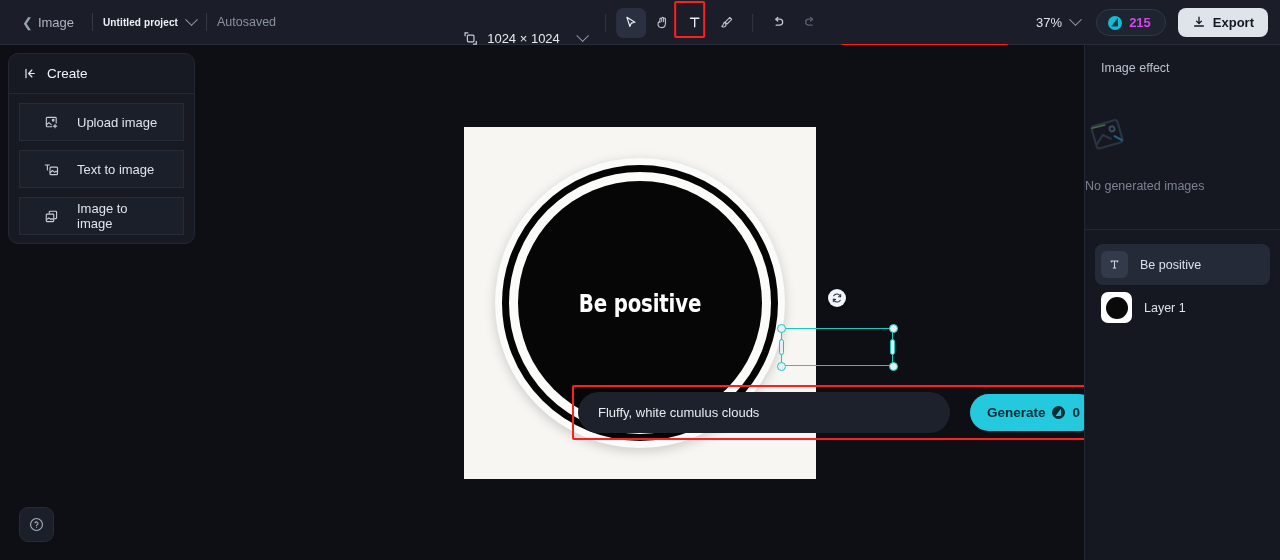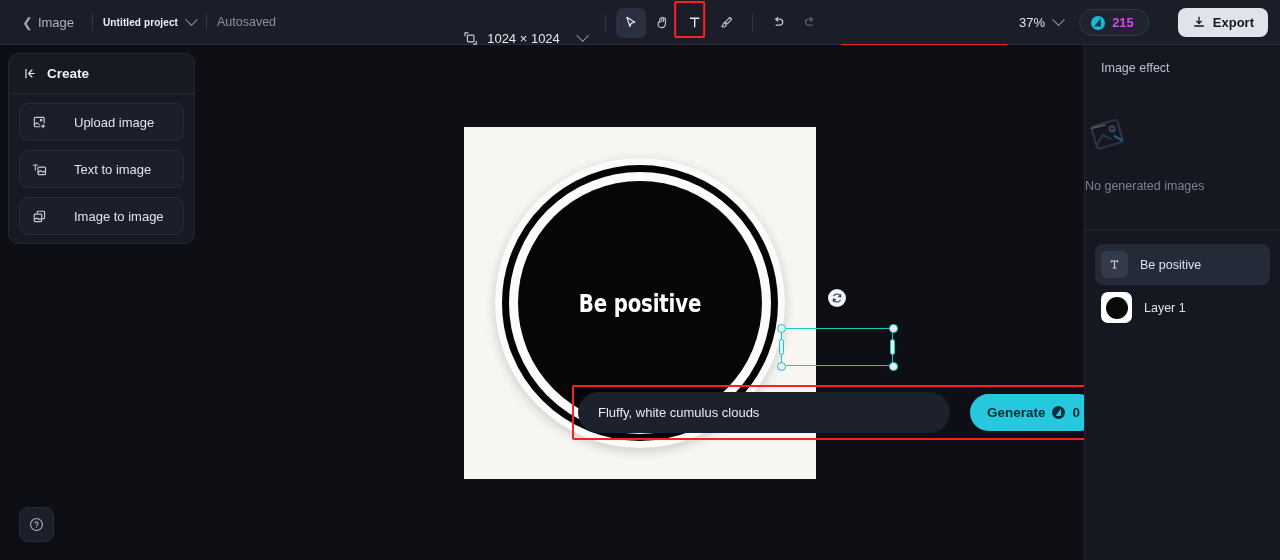--- a/index.html
+++ b/index.html
@@ -57,37 +57,37 @@
   .credits .num { color: #d946ef; font-size: 13px; font-weight: bold; }
   .coin { width: 14px; height: 14px; border-radius: 50%; background: #16b9d6; position: relative; display:block;}
   .coin::after {
     content:""; position:absolute; left:3px; top:2px; width:7px; height:9px; background:#0b3f4c;
     clip-path: polygon(100% 0, 100% 100%, 0 100%);
     border-radius: 1px;
   }
   .export-btn {
     display: flex; align-items: flex-start; gap: 7px;
     background: #dfe3ea; color: #151821; font-size: 13px; font-weight: bold;
-    border-radius: 8px; padding: 7px 14px; cursor: pointer; margin-left: 17px;
+    border-radius: 8px; padding: 7px 14px; cursor: pointer;
   }
 
   
   .sidebar {
     position: absolute; left: 8px; top: 53px; width: 187px; height: 191px;
     background: #171a23; border-radius: 10px; border: 1px solid #232734;
   }
   .sb-header {
     height: 40px; display: flex; align-items: center; gap: 9px; padding: 0 14px;
     border-bottom: 1px solid #232734;
   }
-  .sb-header .title { color: #f0f2f7; font-size: 13.5px; font-weight: bold; }
+  .sb-header .title { color: #f0f2f7; font-size: 13.5px; font-weight: normal; }
   .sb-body { padding: 9px 10px; display: flex; flex-direction: column; gap: 9px; }
   .sb-item {
-    height: 38px; border: 1px solid #272b38; border-radius: 9px; background: #1b1f29;
-    display: flex; align-items: center; gap: 27px; padding: 0 12px; cursor: pointer;
+    height: 38px; border: 1px solid #272b38; border-radius: 0; background: #1b1f29;
+    display: flex; align-items: center; gap: 18px; padding: 0 24px; cursor: pointer;
   }
   .sb-item .label { color: #dfe3ec; font-size: 13px; }
 
   
   .help-btn {
     position: absolute; left: 19px; top: 507px; width: 35px; height: 35px;
     background: #1b1f29; border: 1px solid #272b38; border-radius: 9px;
     display: flex; align-items: center; justify-content: center; cursor: pointer;
   }
 

